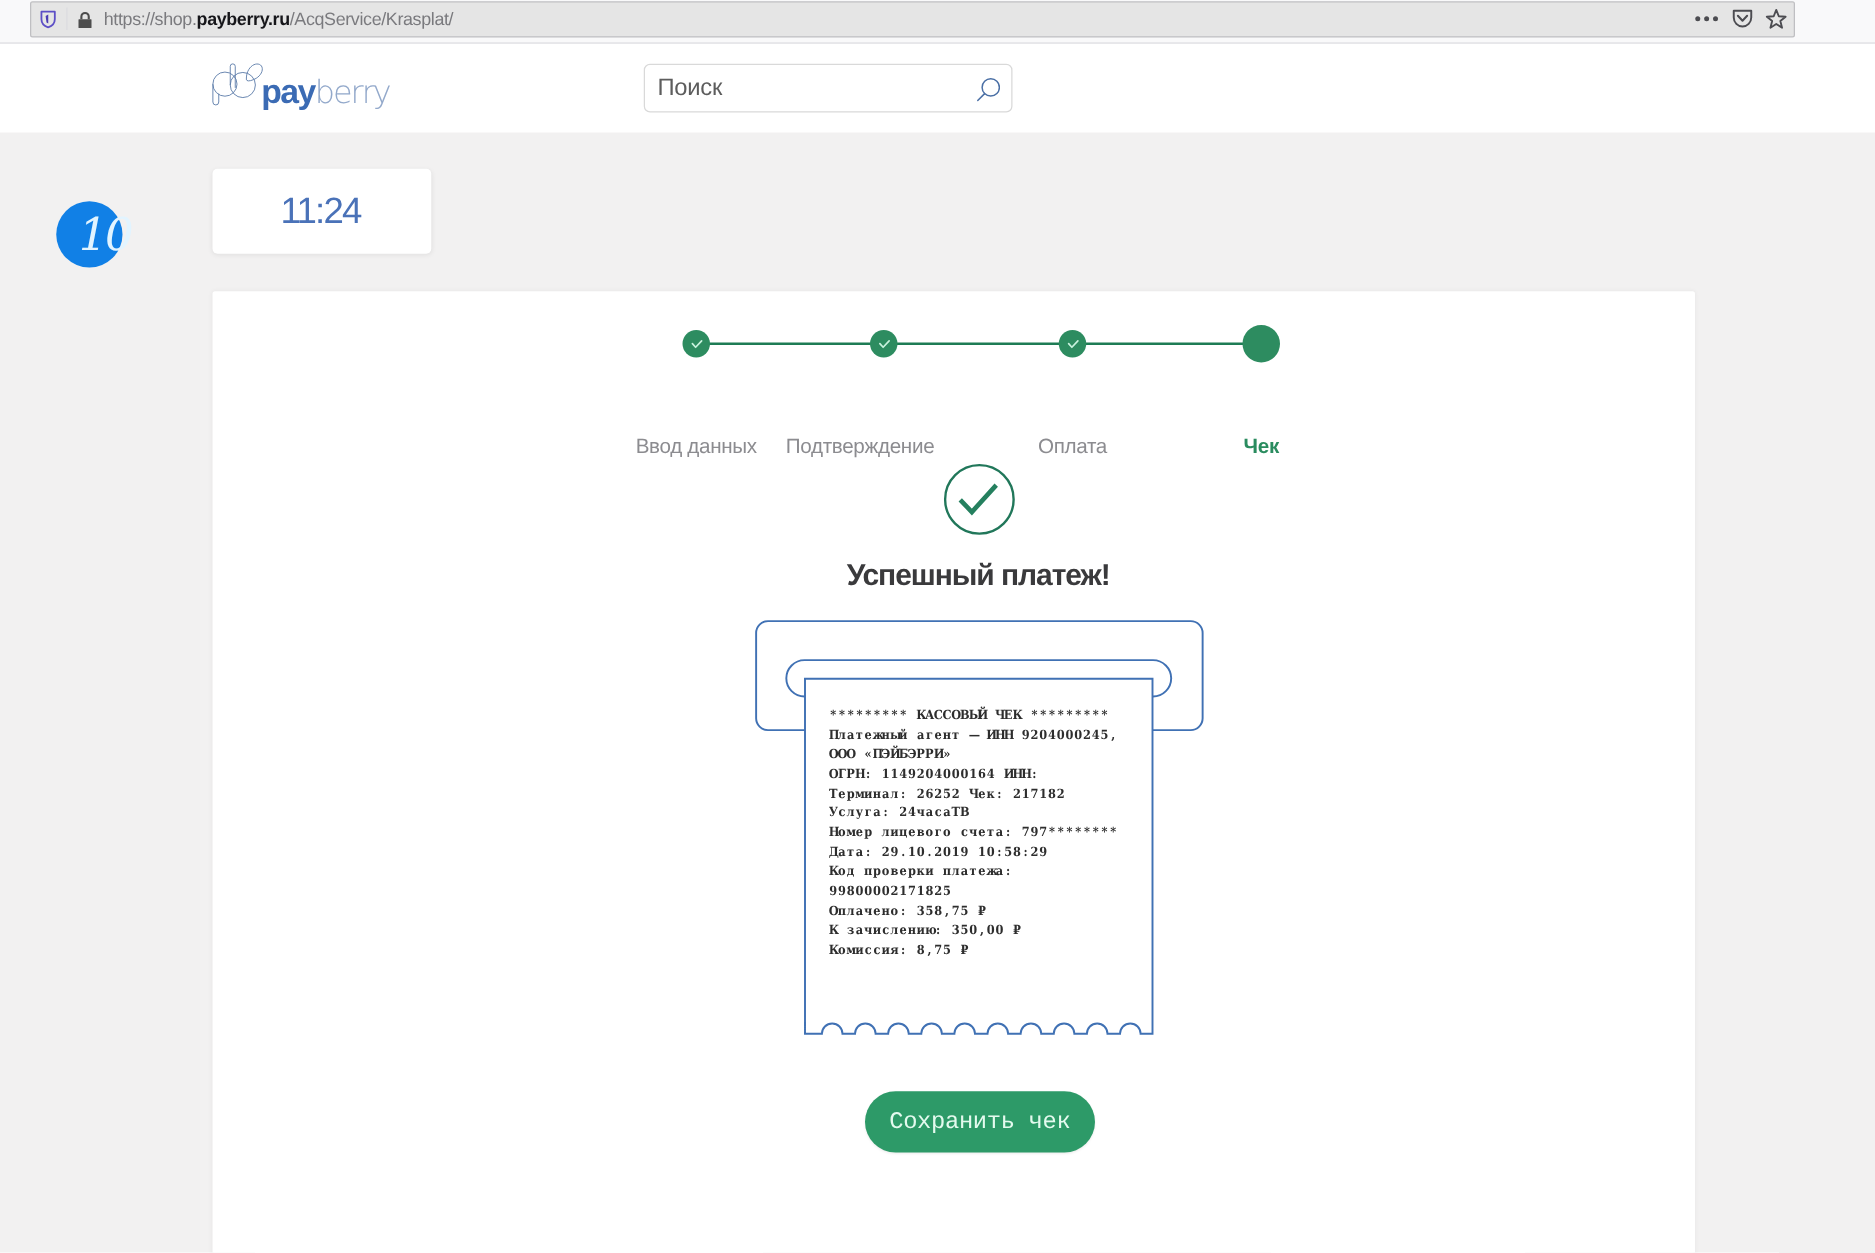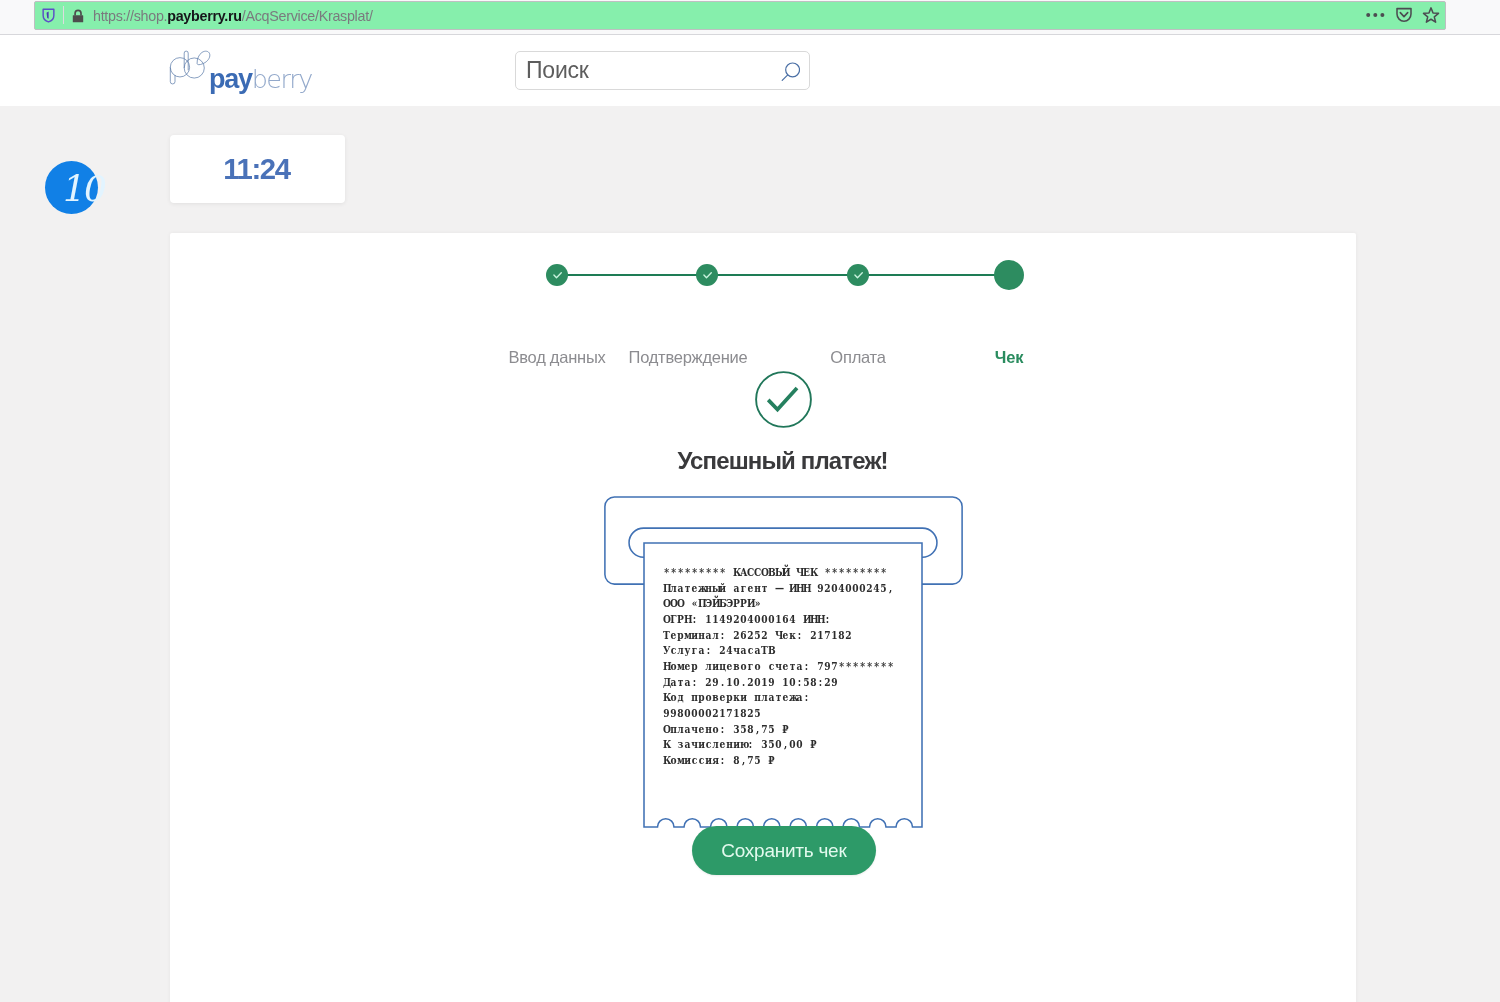--- a/index.html
+++ b/index.html
@@ -4,61 +4,61 @@
 <title>Payberry</title>
 <style>
   html,body{margin:0;padding:0;}
   body{width:1500px;height:1002px;overflow:hidden;background:#f2f1f1;
        font-family:"Liberation Sans",sans-serif;-webkit-font-smoothing:antialiased;}
   #root{position:relative;width:1500px;height:1002px;}
 
   
   .chrome{position:absolute;left:0;top:0;width:1500px;height:35px;background:#f9f9fa;
           border-bottom:1px solid #d7d7db;box-sizing:border-box;}
-  .urlbar{position:absolute;left:34px;top:1px;width:1412px;height:29px;background:#86efac;
+  .urlbar{position:absolute;left:24px;top:1px;width:1412px;height:29px;background:#e5e5e5;
           border:1px solid #bfbfc2;border-radius:2px;box-sizing:border-box;}
   .ub-shield{position:absolute;left:7px;top:6px;line-height:0;}
   .ub-sep{position:absolute;left:28px;top:4px;width:1px;height:18px;background:#dcdcdf;}
   .ub-lock{position:absolute;left:37px;top:7px;line-height:0;}
   .ub-url{position:absolute;left:58px;top:5px;font-size:14.3px;line-height:19px;white-space:nowrap;letter-spacing:-0.28px;}
   .u-dim{color:#7a7a7e;}
   .u-strong{color:#16161a;font-weight:bold;}
   .ub-actions{position:absolute;right:4px;top:3px;display:flex;gap:7px;}
   .ub-btn{display:inline-block;line-height:0;}
 
   
   .site-header{position:absolute;left:0;top:35px;width:1500px;height:71px;background:#fff;}
-  .logo{position:absolute;left:168px;top:14px;display:flex;align-items:flex-end;}
+  .logo{position:absolute;left:168px;top:14px;display:flex;align-items:center;}
   .logo-mark{display:block;}
   .logo-word{font-size:27px;line-height:27px;margin-left:-3px;position:relative;top:6px;}
   .lw-pay{color:#3b6bb4;font-weight:bold;letter-spacing:-1.25px;}
   .lw-berry{color:#93a9cb;font-family:"DejaVu Sans",sans-serif;font-weight:200;font-size:25.5px;
             letter-spacing:-1.6px;}
 
   .search{position:absolute;left:515px;top:16px;width:295px;height:39px;background:#fff;
           border:1px solid #d9d9d9;border-radius:5px;box-sizing:border-box;}
   .search-input{position:absolute;left:0;top:0;width:252px;height:37px;border:0;outline:0;
                 background:transparent;padding:0 0 0 10px;box-sizing:border-box;
-                font-family:"Liberation Sans",sans-serif;font-size:23px;color:#3b82f6;
+                font-family:"Liberation Sans",sans-serif;font-size:19px;color:#3b82f6;
                 letter-spacing:-0.2px;}
   .search-input::placeholder{color:#5d5d5d;opacity:1;}
   .search-btn{position:absolute;right:9px;top:6px;line-height:0;cursor:pointer;}
 
   
   .step-badge{position:absolute;left:45px;top:161px;width:53px;height:53px;border-radius:50%;
               background:#1180e6;color:#e2f4ff;font-style:italic;font-size:41px;line-height:53px;
               font-family:"DejaVu Serif",serif;text-align:center;box-sizing:border-box;
               letter-spacing:-2px;font-size:36px;}
   .step-badge span{position:relative;top:1px;left:-2px;margin-left:20px;}
 
   
   .timer-card{position:absolute;left:170px;top:135px;width:175px;height:68px;background:#fff;
               border-radius:4px;box-shadow:0 1px 4px rgba(0,0,0,.075);display:flex;
               align-items:center;justify-content:center;}
-  .timer-val{font-size:29.3px;color:#4a72b8;letter-spacing:-1.4px;position:relative;top:0px;left:-1px;font-weight:bold;}
+  .timer-val{font-size:29.3px;color:#4a72b8;letter-spacing:-1.4px;position:relative;top:0px;left:-1px;}
 
   
   .main-card{position:absolute;left:170px;top:233px;width:1186px;height:780px;background:#fff;
              border-radius:2px;box-shadow:0 0 4px rgba(0,0,0,.055);}
 
   
   .stepper{position:absolute;left:0;top:0;width:1186px;height:110px;}
   .stp-line{position:absolute;left:387px;top:41px;width:452px;height:2px;background:#1e7c55;}
   .stp-node{position:absolute;width:22px;height:22px;border-radius:50%;background:#2d8c60;
             display:flex;align-items:center;justify-content:center;top:31px;}
@@ -82,23 +82,23 @@
   
   .receipt{position:absolute;left:434px;top:263px;width:360px;height:333px;}
   .rc-svg{position:absolute;left:0;top:0;}
   .rc-text{position:absolute;left:59px;top:69px;width:300px;
            font-family:"DejaVu Serif Condensed","DejaVu Serif",serif;font-weight:bold;font-size:10.1px;
            color:#2d2d2d;white-space:pre;}
   .rc-line{height:15.66px;line-height:15.66px;white-space:nowrap;}
   .rc-line>span{display:inline-block;width:7px;text-align:center;overflow:visible;}
 
   
-  .save-btn{position:absolute;left:522px;top:593px;width:184px;height:49px;border:0;padding:0;
+  .save-btn{position:absolute;left:522px;top:640px;width:184px;height:49px;border:0;padding:0;
             border-radius:25px;background:#2d9a68;color:#e3faee;font-size:19px;line-height:49px;
-            font-family:Liberation Sans, sans-serif;cursor:pointer;letter-spacing:-0.25px;
+            font-family:Liberation Mono, monospace;cursor:pointer;letter-spacing:-0.25px;
             text-indent:-0.25px;box-shadow:0 1px 2px rgba(0,0,0,.08);}
 </style>
 </head>
 <body>
 
 <div id="root">
 
   <div class="chrome">
     <div class="urlbar">
       <span class="ub-shield">

